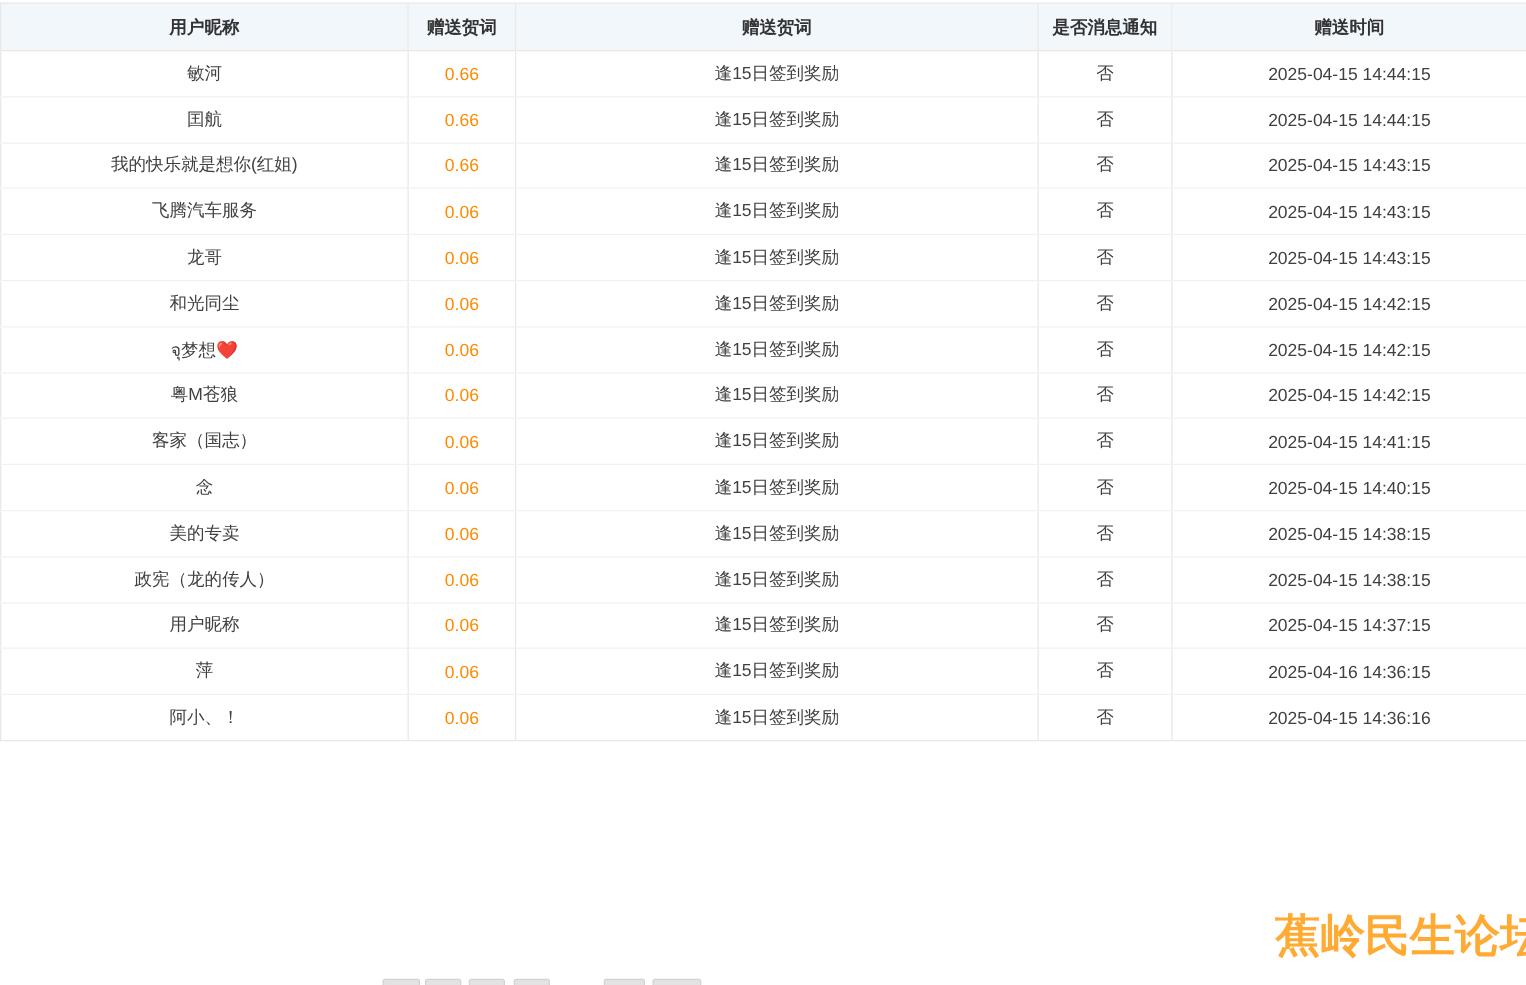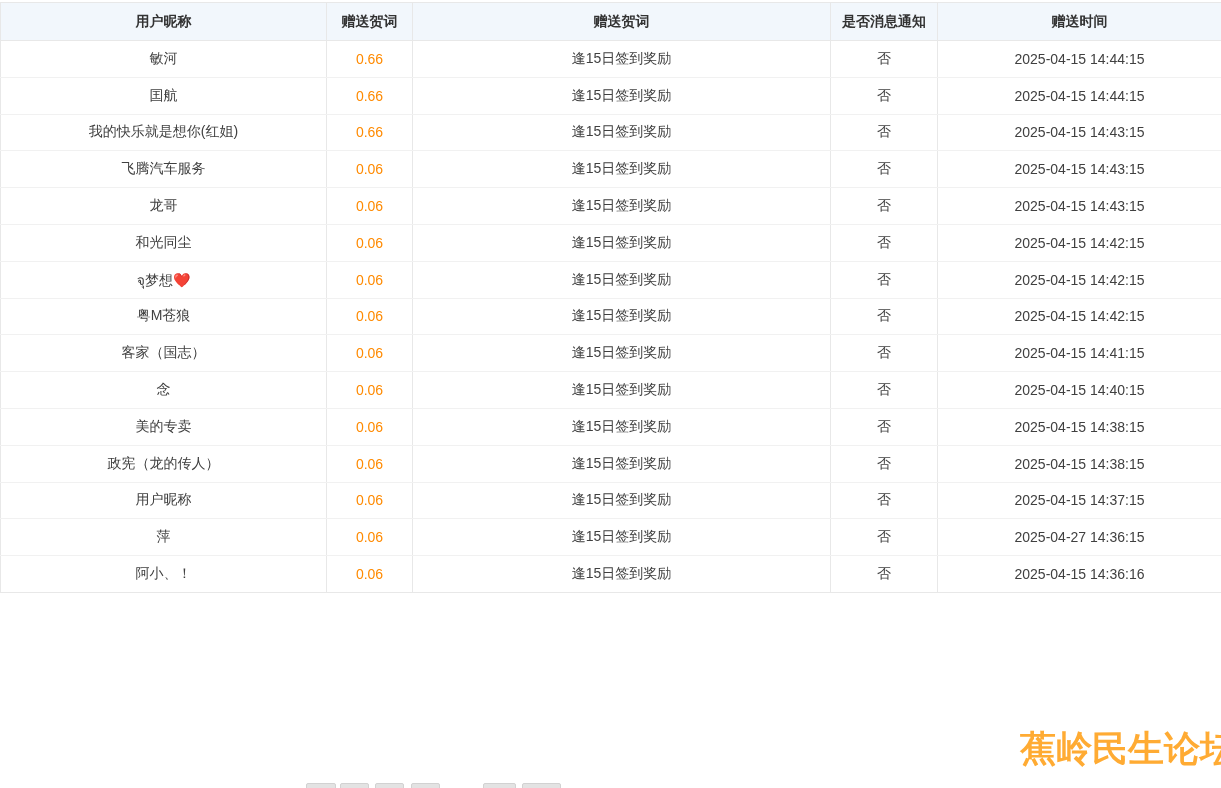--- a/index.html
+++ b/index.html
@@ -170,21 +170,21 @@
           <td class="col-amount">0.06</td>
           <td class="col-message">逢15日签到奖励</td>
           <td class="col-notify">否</td>
           <td class="col-time">2025-04-15 14:37:15</td>
         </tr>
         <tr>
           <td class="col-nickname">萍</td>
           <td class="col-amount">0.06</td>
           <td class="col-message">逢15日签到奖励</td>
           <td class="col-notify">否</td>
-          <td class="col-time">2025-04-27 14:36:15</td>
+          <td class="col-time">2025-04-16 14:36:15</td>
         </tr>
         <tr>
           <td class="col-nickname">阿小、！</td>
           <td class="col-amount">0.06</td>
           <td class="col-message">逢15日签到奖励</td>
           <td class="col-notify">否</td>
           <td class="col-time">2025-04-15 14:36:16</td>
         </tr>
       </tbody>
   </table>

